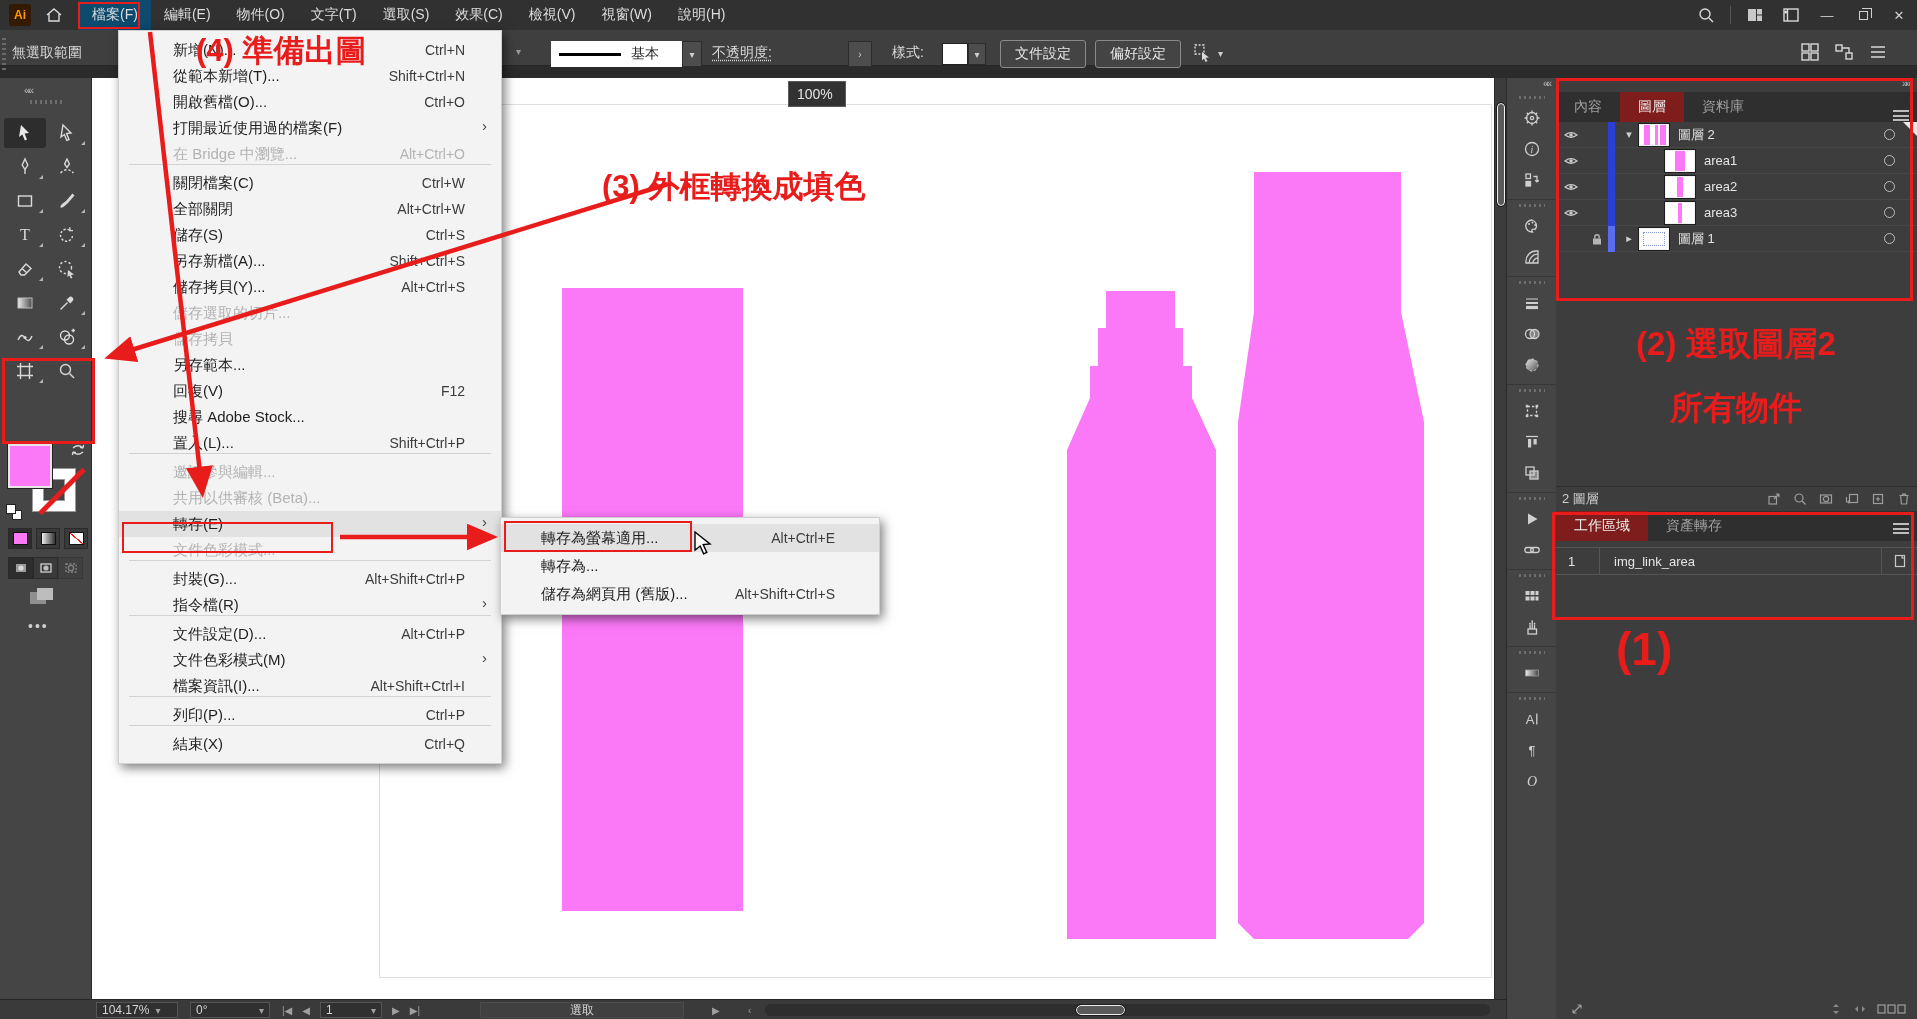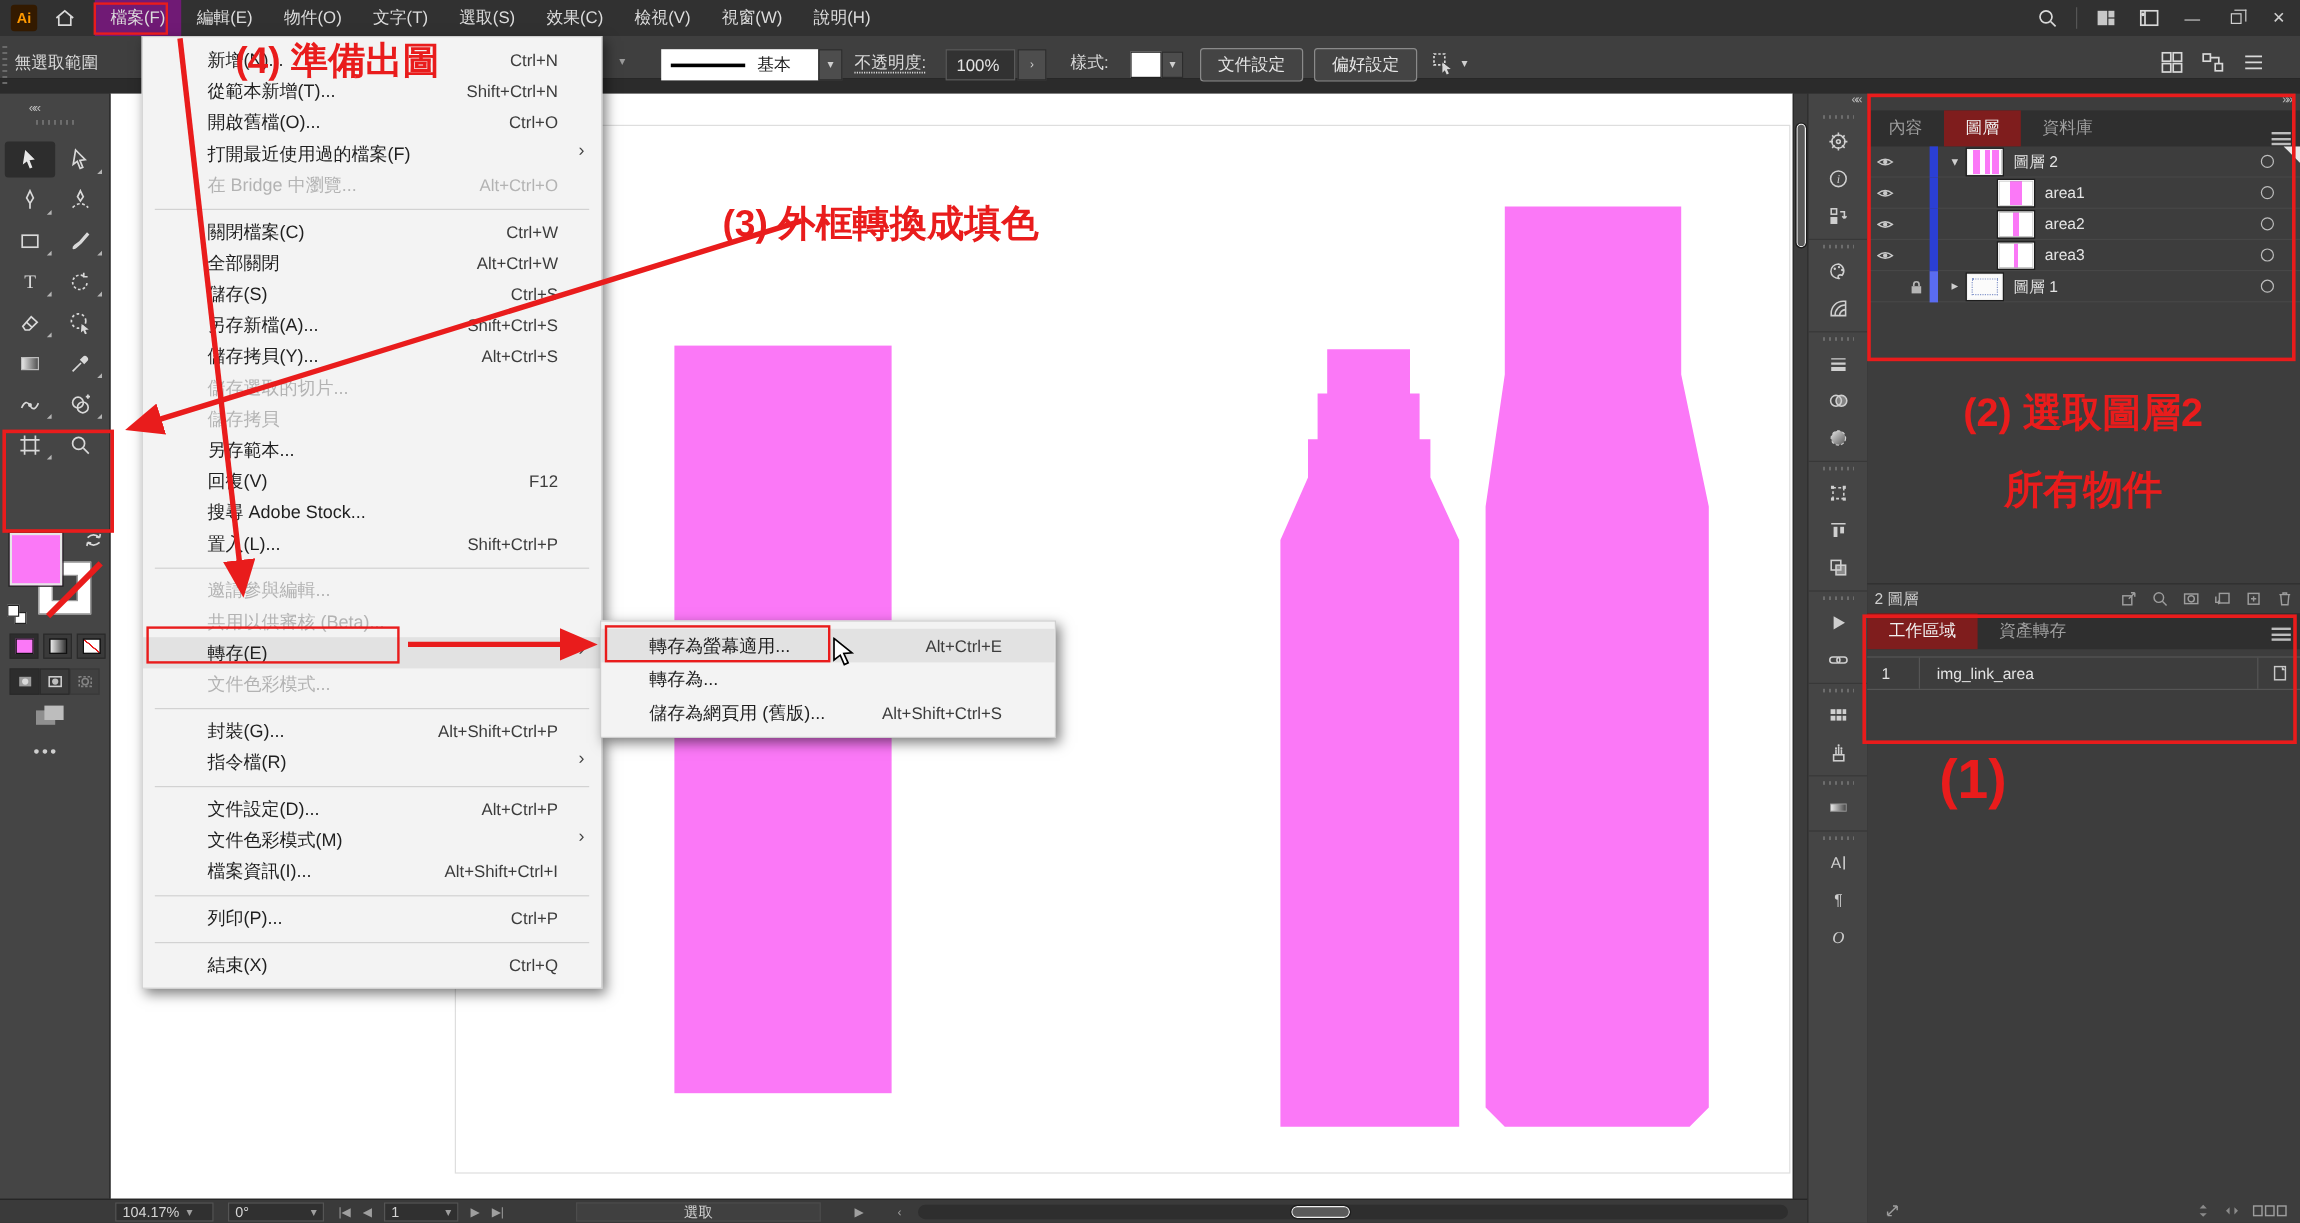--- a/index.html
+++ b/index.html
@@ -7,41 +7,41 @@
               font-family:"Liberation Sans","DejaVu Sans",sans-serif; }
 
   
   #titlebar { position:absolute; left:0; top:0; width:1917px; height:30px; background:#313131;
               display:flex; align-items:center; color:#dcdcdc; font-size:14px; z-index:30; }
   #ai-logo { width:22px; height:22px; margin-left:9px; background:#331a00; color:#ff9a00;
              font-weight:bold; font-size:12px; display:flex; align-items:center; justify-content:center; border-radius:3px;}
   #home-btn { margin-left:14px; display:flex; align-items:center; }
   #menubar { display:flex; margin-left:16px; height:30px; }
   .mbitem { padding:0 13px; display:flex; align-items:center; height:30px; cursor:default; }
-  .mbitem.open { background:#701a75; }
+  .mbitem.open { background:#0c4a6e; }
   #tb-right { margin-left:auto; display:flex; align-items:center; height:30px; }
   .tb-ico { width:36px; height:30px; display:flex; align-items:center; justify-content:center; color:#c8c8c8; }
   .tb-div { width:1px; height:18px; background:#555; margin:0 6px; }
   .winbtn { width:36px; height:30px; display:flex; align-items:center; justify-content:center; color:#cfcfcf; font-size:13px;}
   .sq2 { position:relative; width:9px; height:9px; border:1.5px solid #cfcfcf; }
   .sq2::before { content:""; position:absolute; left:2px; top:-4px; width:9px; height:9px; border:1.5px solid #cfcfcf; border-left:none; border-bottom:none;}
 
   
   #controlbar { position:absolute; left:0; top:30px; width:1917px; height:36px; background:#3f3f3f;
                 border-bottom:1px solid #272727; color:#d9d9d9; font-size:14px; z-index:20; }
   .cb { position:absolute; display:flex; align-items:center; }
   #grip { left:2px; top:8px; width:4px; height:32px;
           background:repeating-linear-gradient(180deg,#6a6a6a 0 2px,transparent 2px 5px); }
   #stroke-combo { left:551px; top:11px; width:131px; height:26px; background:#ffffff; color:#1c1c1c;
                   display:flex; align-items:center; padding:0 8px; }
   #stroke-combo .line { width:62px; height:3px; background:#000; margin-right:10px; }
   .chevbtn { width:20px; height:26px; background:#4d4d4d; color:#cfcfcf; display:flex; align-items:center;
              justify-content:center; font-size:10px; border:1px solid #2c2c2c;}
   .field { background:#323232; border:1px solid #5a5a5a; height:26px; display:flex; align-items:center;
-           padding:12px 8px; color:#e3e3e3;}
+           padding:12px 8px; color:#e3e3e3;margin-top:40px;}
   .pushbtn { background:#444444; border:1px solid #8a8a8a; border-radius:3px; height:28px;
              display:flex; align-items:center; padding:0 14px; color:#e6e6e6; }
   .dotted-label { text-decoration:underline dotted; text-underline-offset:3px; }
 
   
   #toolbar { position:absolute; left:0; top:78px; width:92px; height:921px; background:#454545;
              border-right:1px solid #2a2a2a; z-index:5; }
   #tb-collapse { position:absolute; left:24px; top:6px; color:#bdbdbd; font-size:11px; letter-spacing:-2px;}
   #tb-grip { position:absolute; left:30px; top:22px; width:32px; height:4px;
              background:repeating-linear-gradient(90deg,#6d6d6d 0 2px,transparent 2px 5px); }
@@ -148,21 +148,21 @@
 
   
   #file-menu { position:absolute; left:118px; top:30px; width:384px; background:#f3f3f3;
                border:1px solid #cfcfcf; box-shadow:3px 4px 10px rgba(0,0,0,.5); padding:6px 0; z-index:40; }
   .mi { height:26px; display:flex; align-items:center; padding:0 36px 0 54px; font-size:15px;
         color:#1f1f1f; position:relative; }
   .mi .sc { margin-left:auto; font-size:14px; color:#3c3c3c; }
   .mi .ar { position:absolute; right:14px; top:2px; color:#444; font-size:15px; }
   .mi.disabled, .mi.disabled .sc { color:#b3b3b3; }
   .mi.hover { background:#e2e2e2; }
-  .mi.sep-above { margin-top:13px; }
+  .mi.sep-above { margin-top:3px; }
   .mi.sep-above::before { content:""; position:absolute; left:10px; right:10px; top:-6px; border-top:1px solid #d2d2d2; }
   #export-submenu { position:absolute; left:500px; top:517px; width:380px; background:#f3f3f3;
                border:1px solid #cfcfcf; box-shadow:3px 4px 10px rgba(0,0,0,.5); padding:6px 0; z-index:41;}
   #export-submenu .mi { height:28px; padding:0 44px 0 40px; }
 
   
   .redbox { position:absolute; border:3px solid var(--red); z-index:60; pointer-events:none; }
   .redbox.thin { border-width:2.5px; }
   .ann { position:absolute; color:var(--red); font-weight:bold; z-index:61; pointer-events:none;
          font-family:"Liberation Sans","DejaVu Sans",sans-serif; }

